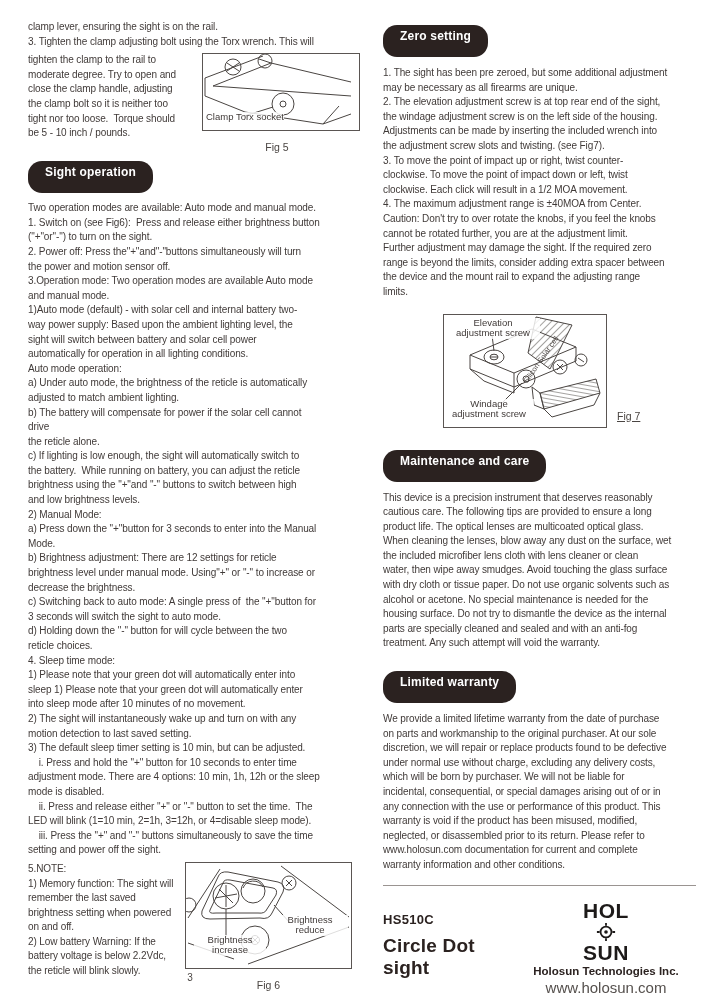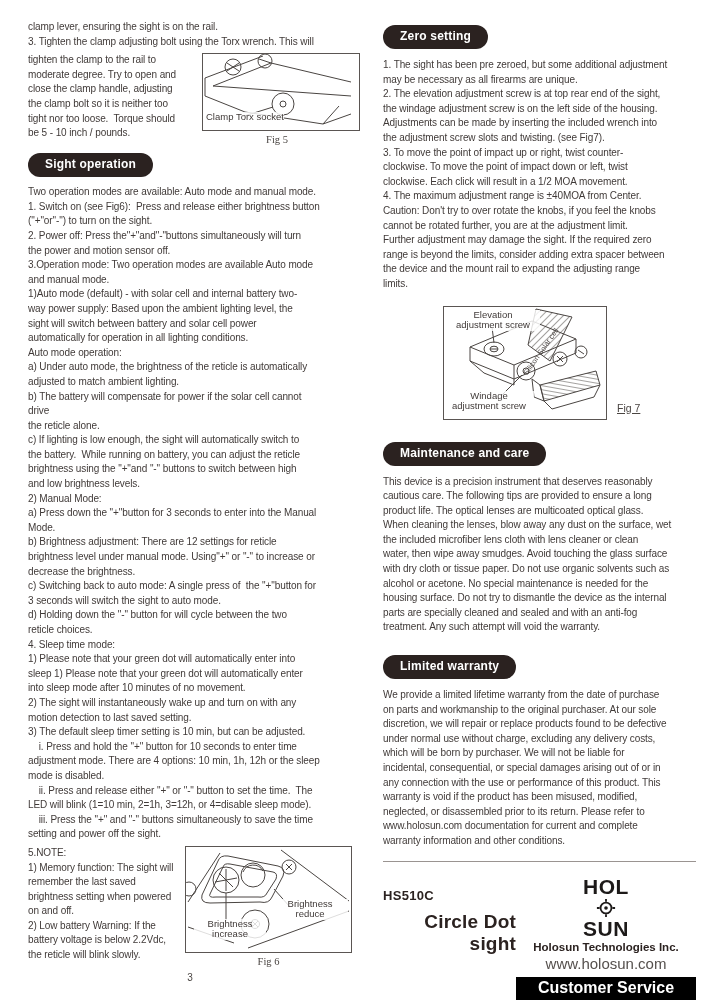--- a/index.html
+++ b/index.html
@@ -9,37 +9,37 @@
   }
   .col { position:absolute; top:0; }
   .col-left  { left:28px;  width:324px; }
   .col-right { left:383px; width:313px; }
   .body-text {
     font-size:10px; line-height:14.6px; letter-spacing:-0.1px;
     white-space:pre-wrap; margin:0; color:#403a38;
   }
   .pill {
     display:inline-block; background:#2b2220; color:#ffffff;
-    font-size:12px; font-weight:bold; padding:4px 17px 6px; border-radius:14px;
+    font-size:12px; font-weight:bold; padding:4px 17px 14px; border-radius:14px;
     letter-spacing:0.2px;
   }
   .figure { position:relative; border:1px solid #5a5552; background:#fff; box-sizing:border-box; }
   .figure svg { display:block; }
   .fig-label {
     position:absolute; font-size:9.5px; line-height:10.5px; color:#403a38;
     white-space:pre-line; text-align:center; background:rgba(255,255,255,0.82);
   }
-  .fig-caption { text-align:center; font-size:10.5px; color:#4a4542; margin-top:3px;font-family:Liberation Serif, serif; }
+  .fig-caption { text-align:center; font-size:10.5px; color:#4a4542; margin-top:10px; }
   .row { display:flex; }
   .pageno { position:absolute; top:972px; left:0; right:0; text-align:center; font-size:10px; color:#4a4542; }
   .divider { border-top:1px solid #9a9491; height:0; margin-top:12px; }
   .footer { display:flex; margin-top:14px; }
   .footer-left { width:133px; }
   .model { font-size:13px; font-weight:bold; color:#2b2220; margin-top:12px; letter-spacing:0.3px; }
-  .product { font-size:19px; font-weight:bold; color:#2b2220; margin-top:8px; letter-spacing:0.2px;text-align:right; }
+  .product { font-size:19px; font-weight:bold; color:#2b2220; margin-top:8px; letter-spacing:0.2px; }
   .footer-right { width:180px; text-align:center; }
   .logo { display:flex; align-items:center; justify-content:center; color:#1d1a19;flex-direction:column; }
   .logo-text { font-size:21px; font-weight:bold; letter-spacing:0.5px; line-height:22px; }
   .company { font-size:11.5px; font-weight:bold; color:#2b2220; margin-top:1px; }
   .website { font-size:15px; color:#55504d; margin-top:2px; }
   .cs-bar { background:#000; color:#fff; font-size:16px; font-weight:bold; padding:2px 0 3px; margin-top:5px; }
   .contact-line { font-size:11px; color:#45403d; line-height:12.5px; }
   .contacts { margin-top:5px; }
 </style>
 </head>

